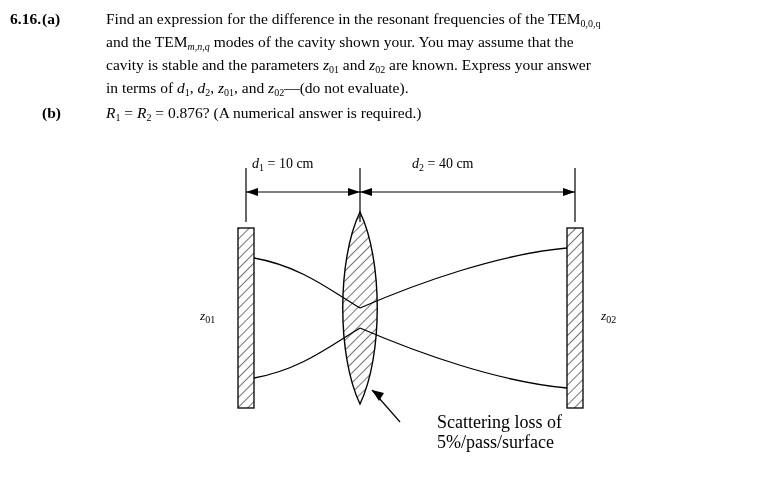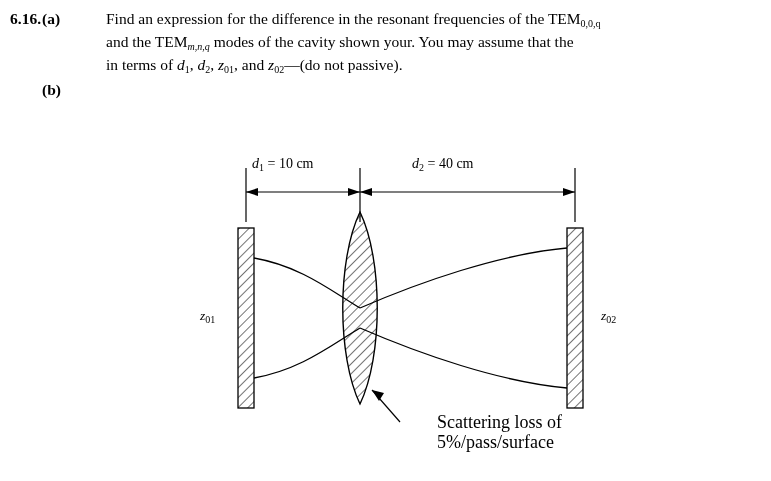--- a/index.html
+++ b/index.html
@@ -101,30 +101,44 @@
     <div class="part part-a">
       <span class="part-label">(a)</span>
       <div class="para">
         <span>Find an expression for the difference in the resonant frequencies of the TEM</span><sub>0,0,q</sub>
       </div>
       <div class="para">
         <span>and the TEM</span><sub class="ital-sub">m,n,q</sub>
         <span>modes of the cavity shown your. You may assume that the</span>
       </div>
       <div class="para">
+        <span>cavity is stable and the parameters</span>
+        <span class="ital nowrap"><span>z</span><sub>01</sub></span>
+        <span>and</span>
+        <span class="ital nowrap"><span>z</span><sub>02</sub></span>
+        <span>are known. Express your answer</span>
+      </div>
+      <div class="para">
         <span>in terms of</span>
         <span class="ital nowrap"><span>d</span><sub>1</sub></span><span>,</span>
         <span class="ital nowrap"><span>d</span><sub>2</sub></span><span>,</span>
         <span class="ital nowrap"><span>z</span><sub>01</sub></span><span>, and</span>
-        <span class="ital nowrap"><span>z</span><sub>02</sub></span><span>—(do not passive).</span>
+        <span class="ital nowrap"><span>z</span><sub>02</sub></span><span>—(do not evaluate).</span>
       </div>
     </div>
 
     <div class="part part-b">
       <span class="part-label">(b)</span>
+      <div class="para">
+        <span class="ital nowrap"><span>R</span><sub>1</sub></span>
+        <span>=</span>
+        <span class="ital nowrap"><span>R</span><sub>2</sub></span>
+        <span>=</span>
+        <span>0.876? (A numerical answer is required.)</span>
+      </div>
     </div>
   </div>
 
   <div id="figure">
 
     <svg width="771" height="331" viewBox="0 0 771 331">
       <defs>
         <pattern id="hatch" width="7" height="7" patternUnits="userSpaceOnUse" patternTransform="rotate(45)">
           <line x1="0" y1="0" x2="0" y2="7" stroke="#000" stroke-width="1.1"></line>
         </pattern>

